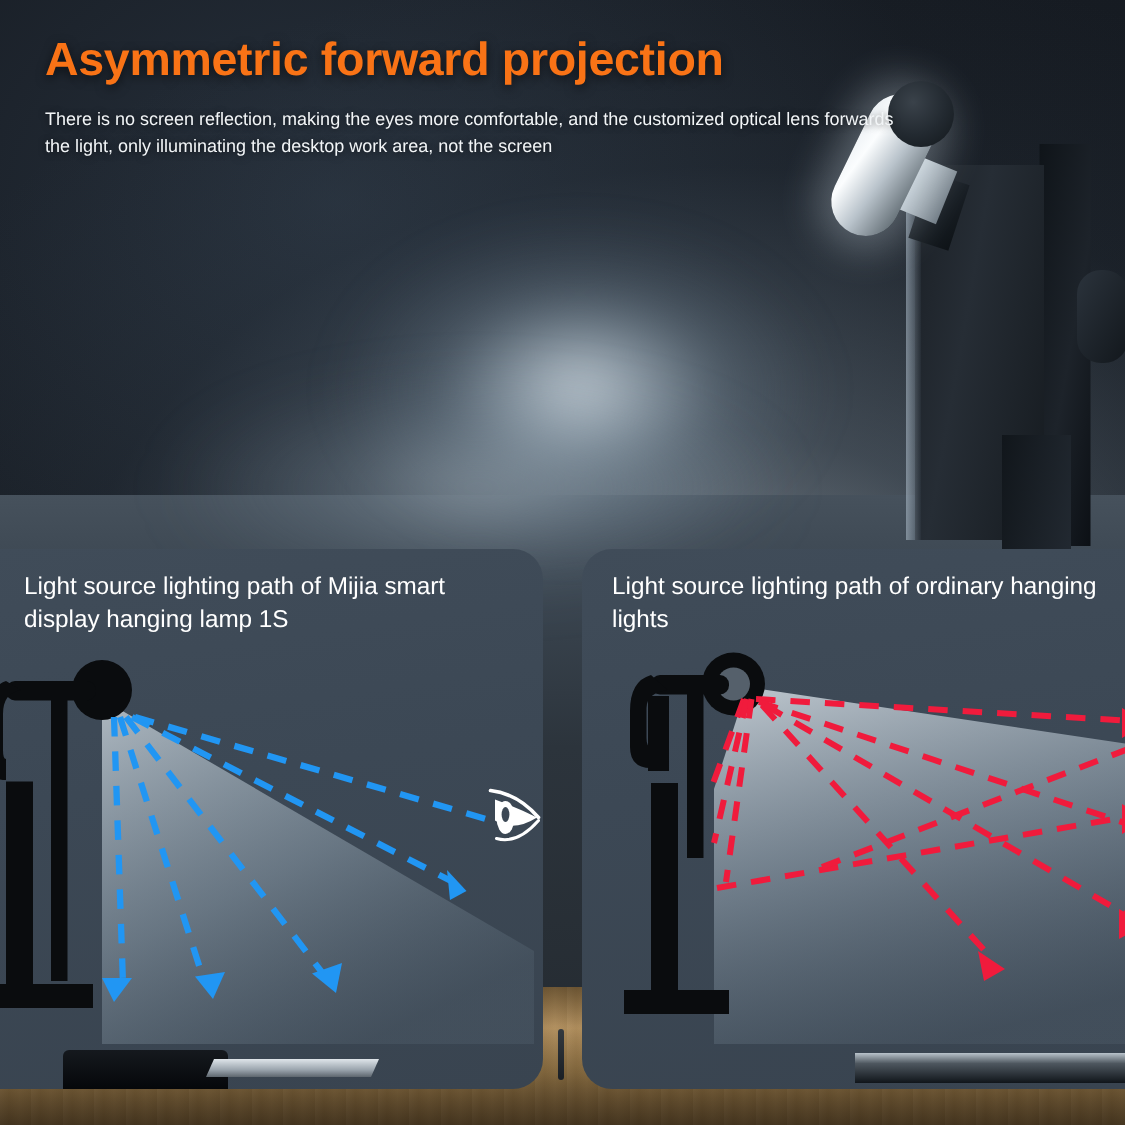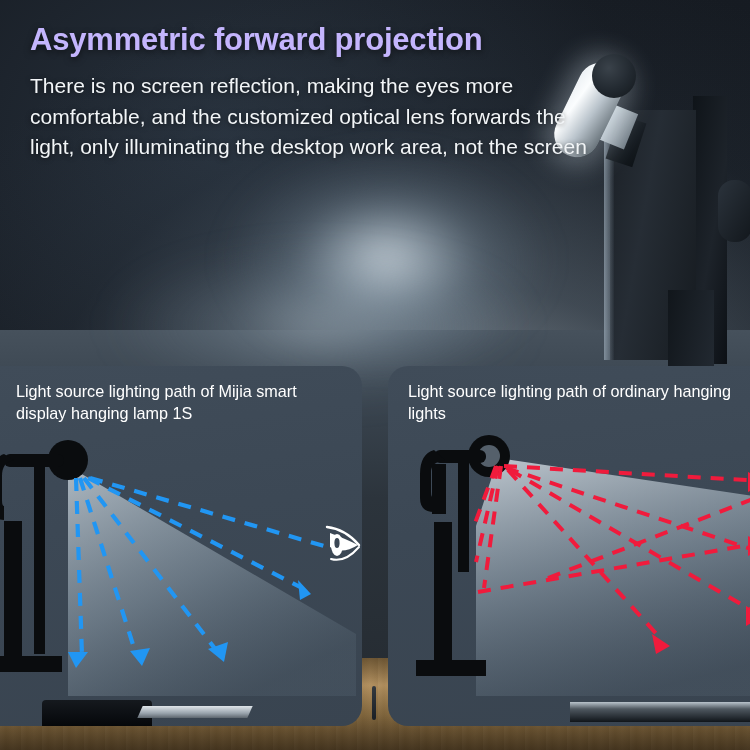--- a/index.html
+++ b/index.html
@@ -154,27 +154,27 @@
   .hero-copy {
     position: absolute;
     left: 30px;
     top: 22px;
     width: 580px;
   }
   .hero-title {
     margin: 0;
     font-size: 31px;
     font-weight: bold;
-    color: #c4b5fd;
+    color: #f97316;
     letter-spacing: -0.2px;
     text-shadow: 0 2px 7px rgba(0,0,0,0.6);
   }
   .hero-sub {
     margin: 13px 0 0 0;
-    font-size: 21px;
+    font-size: 12px;
     line-height: 1.46;
     color: #f2f5f7;
     text-shadow: 0 1px 5px rgba(0,0,0,0.55);
   }
 
   
   .panel {
     position: absolute;
     top: 366px;
     height: 360px;

